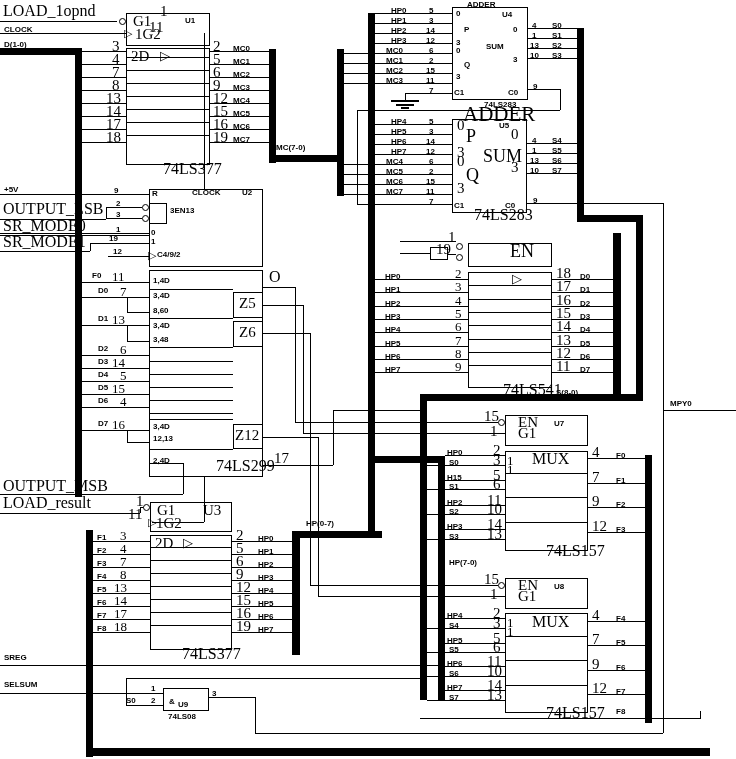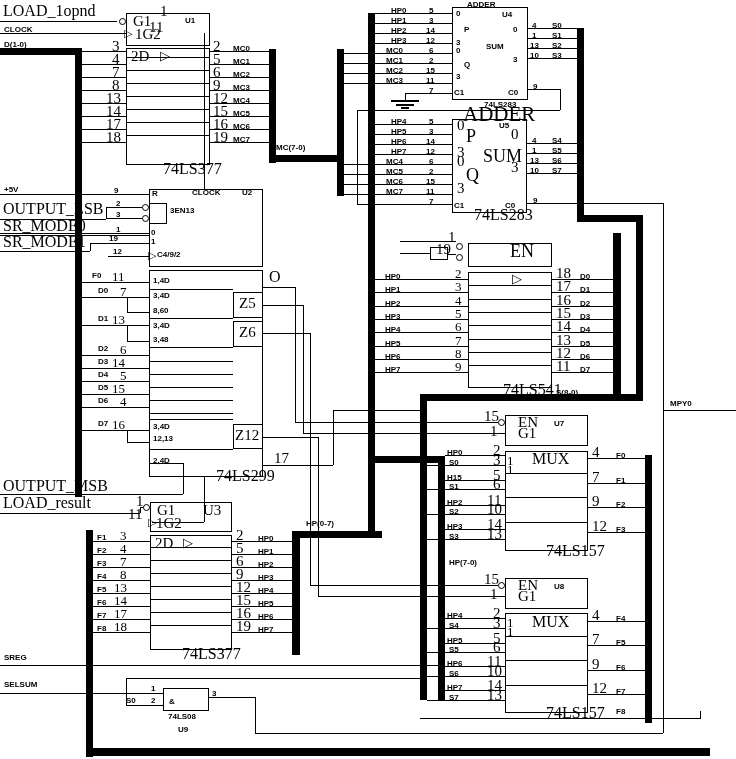--- a/index.html
+++ b/index.html
@@ -250,21 +250,21 @@
     <div class="t sm" style="left: 153px; top: 422px;">3,4D</div>
     <div class="t sm" style="left: 153px; top: 434px;">12,13</div>
     <div class="t sm" style="left: 153px; top: 456px;">2,4D</div>
     <div class="bx" style="left: 233px; top: 292px; width: 28px; height: 24px;"></div>
     <div class="bx" style="left: 233px; top: 321px; width: 28px; height: 24px;"></div>
     <div class="bx" style="left: 233px; top: 424px; width: 28px; height: 23px;"></div>
     <div class="t s15" style="left: 239px; top: 295px;">Z5</div>
     <div class="t s15" style="left: 239px; top: 324px;">Z6</div>
     <div class="t s15" style="left: 235px; top: 427px;">Z12</div>
     <div class="t s15" style="left: 274px; top: 450px;">17</div>
-    <div class="t s16" style="left: 216px; top: 467px;">74LS299</div>
+    <div class="t s16" style="left: 216px; top: 457px;">74LS299</div>
     <div class="bx" style="left: 452px; top: 7px; width: 74px; height: 91px;"></div>
     <div class="t sm" style="left: 467px; top: 0px;">ADDER</div>
     <div class="t sm" style="left: 502px; top: 10px;">U4</div>
     <div class="t sm" style="left: 456px; top: 9px;">0</div>
     <div class="t sm" style="left: 464px; top: 25px;">P</div>
     <div class="t sm" style="left: 456px; top: 38px;">3</div>
     <div class="t sm" style="left: 456px; top: 46px;">0</div>
     <div class="t sm" style="left: 486px; top: 42px;">SUM</div>
     <div class="t sm" style="left: 464px; top: 60px;">Q</div>
     <div class="t sm" style="left: 456px; top: 72px;">3</div>
@@ -593,20 +593,20 @@
     <div class="t s15" style="left: 592px; top: 631px;">7</div>
     <div class="t sm" style="left: 616px; top: 638px;">F5</div>
     <div class="w" style="left: 588px; top: 670px; width: 57px; height: 1px;"></div>
     <div class="t s15" style="left: 592px; top: 656px;">9</div>
     <div class="t sm" style="left: 616px; top: 663px;">F6</div>
     <div class="w" style="left: 588px; top: 694px; width: 57px; height: 1px;"></div>
     <div class="t s15" style="left: 592px; top: 680px;">12</div>
     <div class="t sm" style="left: 616px; top: 687px;">F7</div>
     <div class="t s16" style="left: 546px; top: 704px;">74LS157</div>
     <div class="bx" style="left: 163px; top: 688px; width: 44px; height: 21px;"></div>
-    <div class="t sm" style="left: 178px; top: 725px;">U9</div>
+    <div class="t sm" style="left: 178px; top: 700px;">U9</div>
     <div class="t sm" style="left: 169px; top: 697px;">&amp;</div>
     <div class="t sm" style="left: 151px; top: 684px;">1</div>
     <div class="t sm" style="left: 151px; top: 696px;">2</div>
     <div class="t sm" style="left: 126px; top: 696px;">S0</div>
     <div class="t sm" style="left: 212px; top: 689px;">3</div>
     <div class="t sm" style="left: 168px; top: 712px;">74LS08</div>
   </div>
 
 </body></html>

